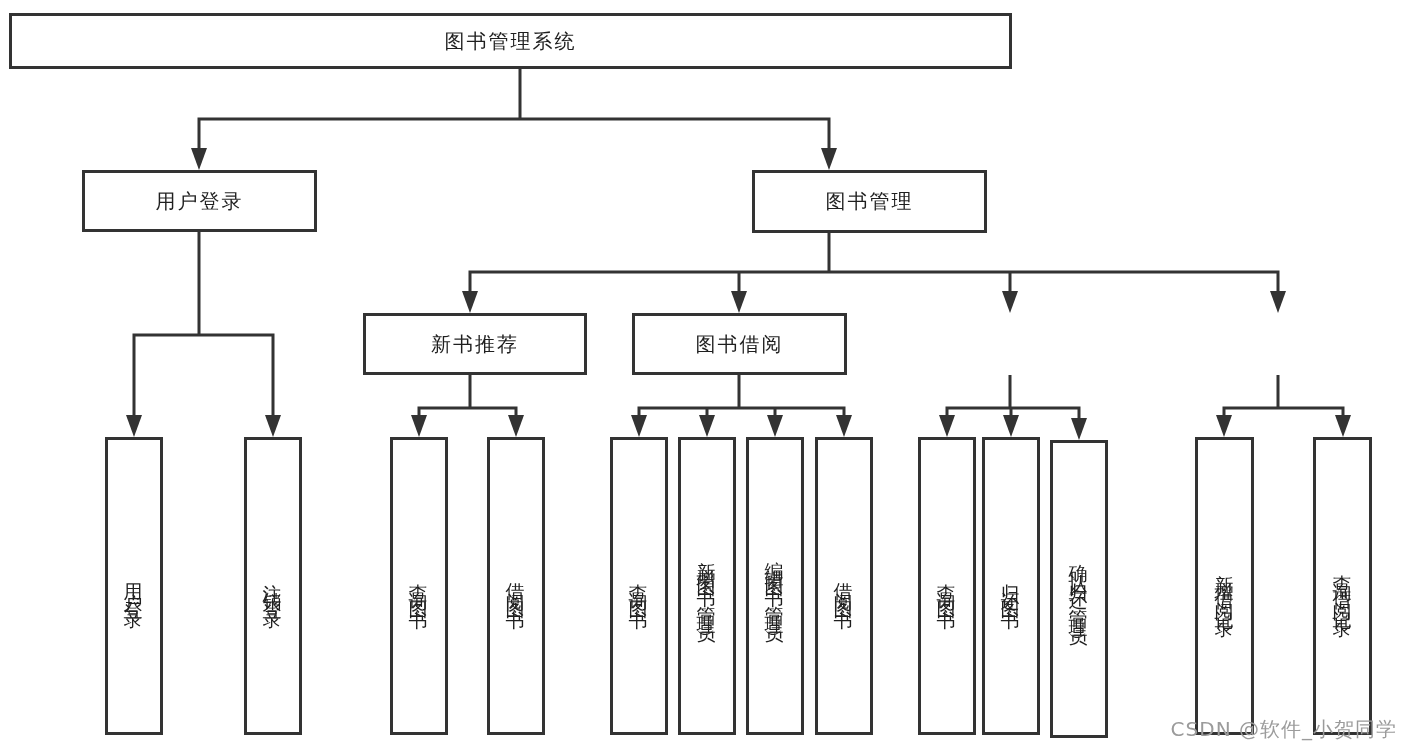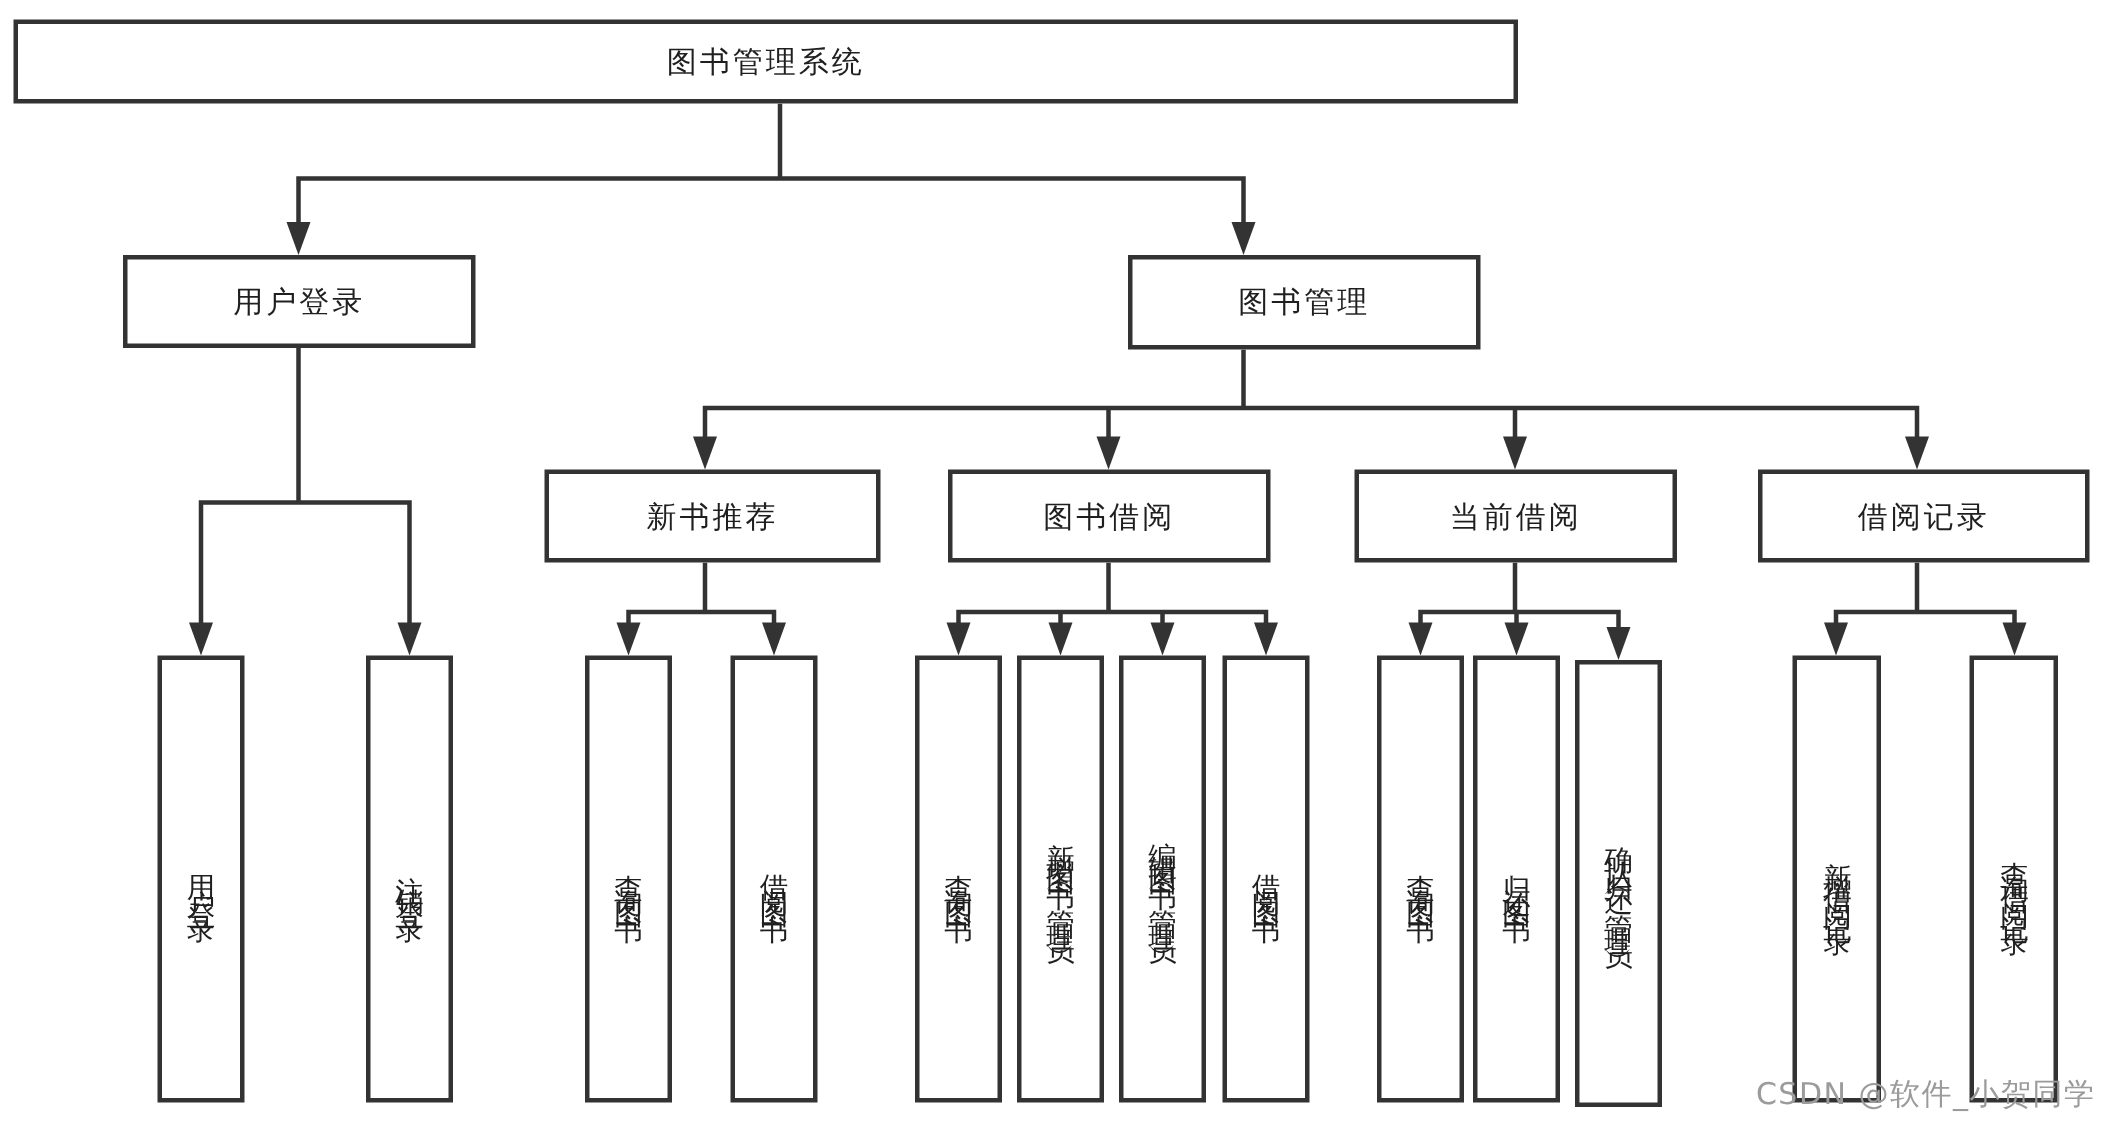--- a/index.html
+++ b/index.html
@@ -134,22 +134,20 @@
     </g>
   </svg>
 
   <div class="hbox" id="node-root">图书管理系统</div>
 
   <div class="hbox" id="node-user-login">用户登录</div>
   <div class="hbox" id="node-book-management">图书管理</div>
 
   <div class="hbox" id="node-new-book-rec">新书推荐</div>
   <div class="hbox" id="node-book-borrowing">图书借阅</div>
-  <div class="hbox" id="node-current-borrow">当前借阅</div>
-  <div class="hbox" id="node-borrow-records">借阅记录</div>
 
   <div class="vbox" id="leaf-a1">用户登录</div>
   <div class="vbox" id="leaf-a2">注销登录</div>
 
   <div class="vbox" id="leaf-b1">查询图书</div>
   <div class="vbox" id="leaf-b2">借阅图书</div>
 
   <div class="vbox" id="leaf-c1">查询图书</div>
   <div class="vbox" id="leaf-c2">新增图书（管理员）</div>
   <div class="vbox" id="leaf-c3">编辑图书（管理员）</div>

